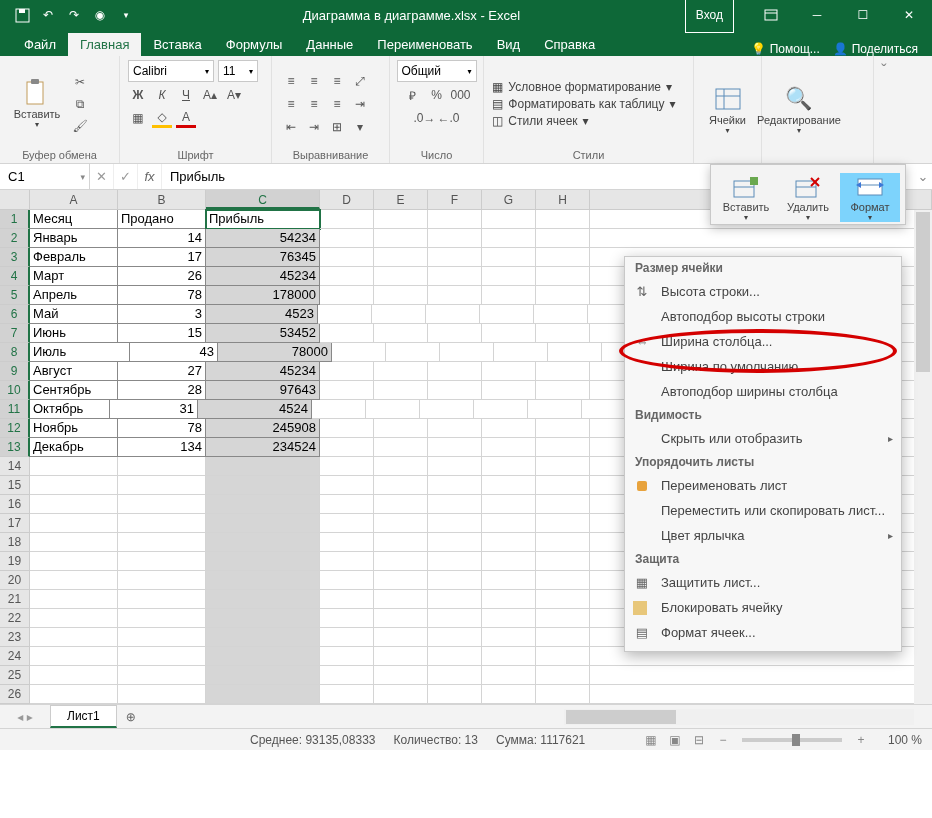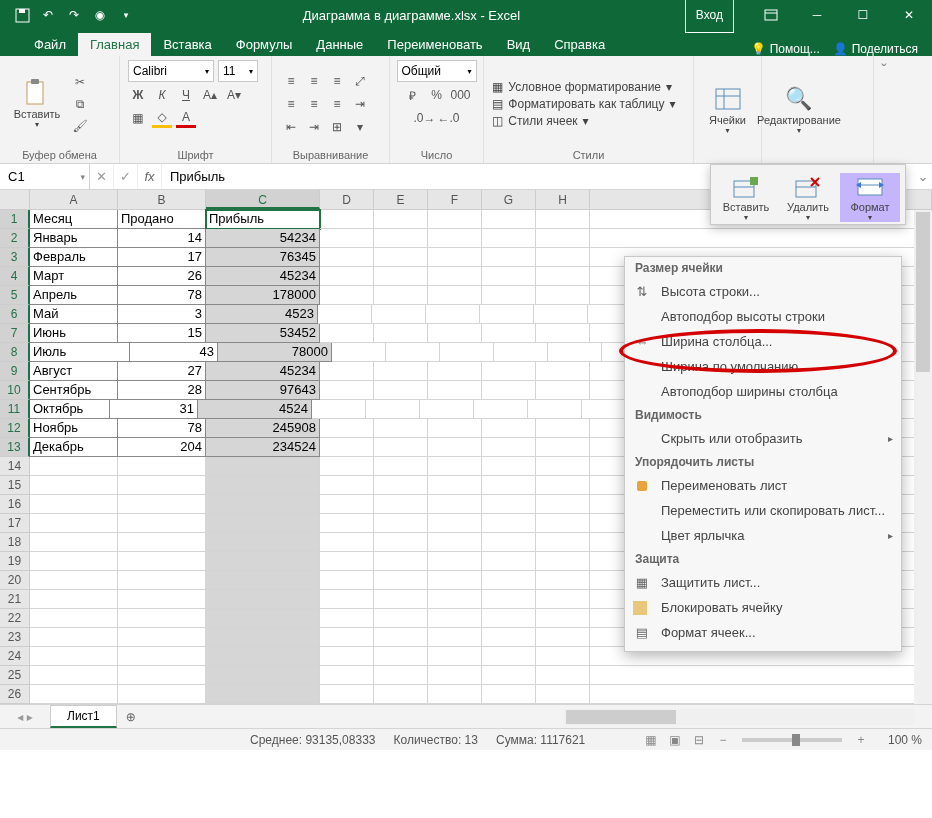--- a/index.html
+++ b/index.html
@@ -8,21 +8,21 @@
 
 .titlebar { height: 30px; background: #0e6838; display: flex; align-items: center; color: #fff; font-size: 12px; }
 .titlebar .qat { display: flex; align-items: center; gap: 2px; padding-left: 10px; }
 .titlebar .qat-item { width: 24px; height: 24px; display: flex; align-items: center; justify-content: center; color: #fff; }
 .titlebar .title-text { flex: 1; text-align: center; font-size: 13px; }
 .titlebar .right-controls { display: flex; align-items: center; }
 .titlebar .signin { border: 1px solid #fff; padding: 10px 10px; margin-right: 14px; font-size: 12px; }
 .titlebar .win-btn { width: 46px; height: 30px; display: flex; align-items: center; justify-content: center; }
 
 
-.ribbon-tabs { height: 26px; background: #0e6838; display: flex; align-items: flex-end; padding-left: 22px; color: #fff; font-size: 13px; }
+.ribbon-tabs { height: 26px; background: #0e6838; display: flex; align-items: flex-end; padding-left: 12px; color: #fff; font-size: 13px; }
 .ribbon-tab { padding: 4px 12px; cursor: default; }
 .ribbon-tab.active { background: #f3f3f3; color: #217346; }
 .ribbon-right { margin-left: auto; display: flex; align-items: center; padding-right: 10px; gap: 6px; font-size: 12px; }
 .ribbon-right .item { display: flex; align-items: center; gap: 3px; padding: 0 4px; }
 
 
 .ribbon-body { height: 108px; background: #f3f3f3; border-bottom: 1px solid #d4d4d4; display: flex; }
 .rgroup { border-right: 1px solid #e1e1e1; display: flex; flex-direction: column; padding: 4px 8px 2px; }
 .rgroup .group-content { flex: 1; display: flex; align-items: center; gap: 4px; }
 .rgroup .group-label { text-align: center; font-size: 11px; color: #666; padding-top: 2px; }
@@ -73,21 +73,21 @@
 .status-bar .stat { margin-right: 18px; }
 .status-bar .views { margin-left: auto; display: flex; align-items: center; gap: 2px; }
 .view-btn { width: 22px; height: 18px; display: flex; align-items: center; justify-content: center; color: #888; }
 .zoom-slider { width: 100px; height: 4px; background: #ccc; margin: 0 6px; position: relative; }
 .zoom-slider::after { content:""; position:absolute; left:50%; top:-4px; width:8px; height:12px; background:#888; }
 
 
 .cells-panel { position: absolute; top: 164px; right: 26px; width: 196px; background: #f3f3f3; border: 1px solid #c8c8c8; box-shadow: 0 3px 10px rgba(0,0,0,0.25); z-index: 10; }
 .cells-panel .hdr-row { display: flex; justify-content: space-around; padding: 8px 4px 2px; }
 .cells-panel .hdr-btn { display: flex; flex-direction: column; align-items: center; font-size: 11px; color: #444; width: 60px; }
-.cells-panel .hdr-btn.active { background: #c4b5fd; }
+.cells-panel .hdr-btn.active { background: #7dd3fc; }
 .cells-panel .hdr-btn .ic { width: 32px; height: 28px; display: flex; align-items: center; justify-content: center; }
 
 
 .format-menu { position: absolute; top: 256px; left: 624px; width: 278px; background: #f7f7f7; border: 1px solid #c8c8c8; box-shadow: 0 4px 14px rgba(0,0,0,0.3); z-index: 20; font-size: 13px; color: #444; padding-bottom: 6px; }
 .format-menu .sect { padding: 4px 10px; font-weight: bold; color: #666; font-size: 12px; }
 .format-menu .mi { display: flex; align-items: center; padding: 5px 10px 5px 36px; position: relative; }
 .format-menu .mi .mic { position: absolute; left: 8px; width: 18px; height: 18px; display: flex; align-items: center; justify-content: center; font-size: 13px; color: #666; }
 .format-menu .mi.arrow::after { content: "▸"; position: absolute; right: 8px; color: #666; font-size: 10px; }
 .format-menu .mi .orange-dot { position: absolute; left: 12px; width: 10px; height: 10px; background: #e8a33d; border-radius: 2px; }
 .format-menu .highlight-oval { position: absolute; border: 4px solid #d40000; border-radius: 50%/50%; width: 278px; height: 44px; left: -6px; top: 72px; pointer-events: none; }
@@ -451,21 +451,21 @@
         <div class="cell" style="width: 54px;"></div>
         <div class="cell" style="width: 54px;"></div>
         <div class="cell" style="width: 54px;"></div>
         <div class="cell" style="width: 54px;"></div>
         <div class="cell" style="width: 54px;"></div>
         <div class="cell" style="flex: 1 1 0%;"></div>
       </div>
       <div class="gr">
         <div class="rh sel">13</div>
         <div class="cell data" style="width: 88px;">Декабрь</div>
-        <div class="cell data num" style="width: 88px;">204</div>
+        <div class="cell data num" style="width: 88px;">134</div>
         <div class="cell data sel num" style="width: 114px;">234524</div>
         <div class="cell" style="width: 54px;"></div>
         <div class="cell" style="width: 54px;"></div>
         <div class="cell" style="width: 54px;"></div>
         <div class="cell" style="width: 54px;"></div>
         <div class="cell" style="width: 54px;"></div>
         <div class="cell" style="flex: 1 1 0%;"></div>
       </div>
       <div class="gr">
         <div class="rh">14</div>

